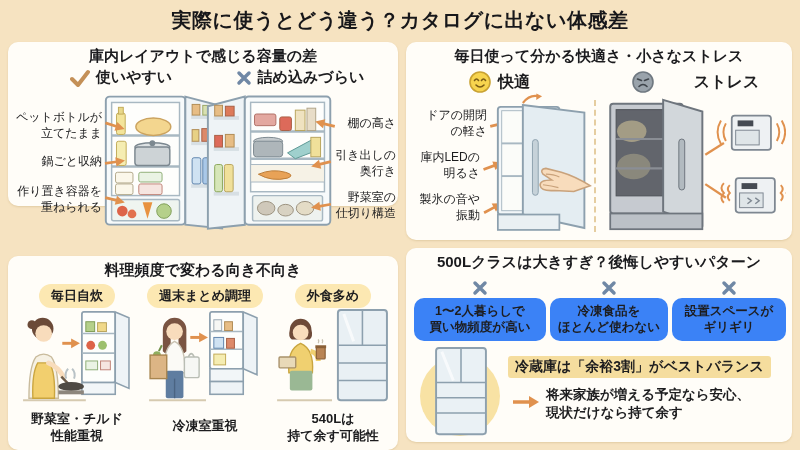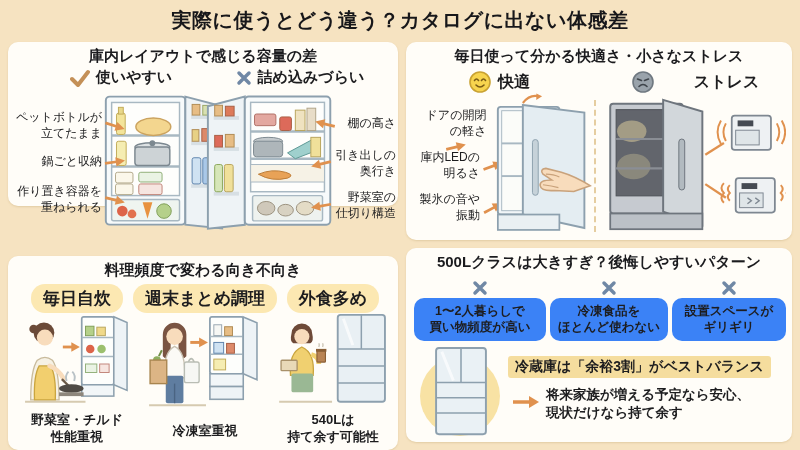--- a/index.html
+++ b/index.html
@@ -9,21 +9,21 @@
   .panel{position:absolute;background:#fffdf8;border-radius:10px;box-shadow:0 1px 2px rgba(170,140,80,.25);}
   #p1{left:8px;top:42px;width:390px;height:164px;}
   #p2{left:406px;top:42px;width:386px;height:198px;}
   #p3{left:8px;top:256px;width:390px;height:194px;}
   #p4{left:406px;top:248px;width:386px;height:194px;}
   .p-title{position:absolute;top:5px;left:0;width:100%;text-align:center;font-size:15px;font-weight:bold;color:#1b1b1e;}
   .hdr{position:absolute;display:flex;align-items:center;justify-content:center;gap:6px;font-size:15px;font-weight:bold;}
   .lbl{position:absolute;display:flex;align-items:center;gap:2px;}
   .lbl .t{font-size:12px;font-weight:normal;white-space:pre-line;text-align:right;line-height:1.3;flex:1;}
   .arr{flex:0 0 auto;}
-  .badge{background:#fce8b2;border-radius:14px;padding:3px 12px;font-size:17px;font-weight:bold;white-space:nowrap;}
+  .badge{background:#fce8b2;border-radius:14px;padding:3px 12px;font-size:13px;font-weight:bold;white-space:nowrap;}
   .col{position:absolute;top:28px;width:122px;height:162px;display:flex;flex-direction:column;align-items:center;}
   .caption{font-size:13px;font-weight:bold;white-space:pre-line;text-align:center;line-height:1.3;margin-top:1px;}
   .warn{position:absolute;top:32px;display:flex;flex-direction:column;align-items:center;}
   .warn-box{background:#3b82f6;border-radius:10px;padding:5px 7px;font-size:12.5px;font-weight:bold;text-align:center;white-space:pre-line;line-height:1.3;margin-top:2px;}
   .hl{position:absolute;font-size:14px;font-weight:bold;background:#f5dd9e;padding:2px 7px;border-radius:3px;white-space:nowrap;}
   .detail{position:absolute;font-size:13.5px;font-weight:bold;white-space:pre-line;line-height:1.35;}
   .divider{position:absolute;border-left:2px dashed #e5cda0;}
   .circle{position:absolute;border-radius:50%;background:#f8e2a4;}
   svg{display:block;}
 </style>
@@ -175,21 +175,21 @@
     </div>
     <div class="hdr" style="left:214px;top:28px;width:150px;font-size:16px;gap:39px;">
       <svg width="24" height="24" viewBox="0 0 24 24">
         <circle cx="12" cy="12" r="10" fill="#9aa3ab" stroke="#6f7880" stroke-width="1.6"></circle>
         <path d="M6.5 9 l4 1.5 M17.5 9 l-4 1.5" stroke="#3e444a" stroke-width="1.6" fill="none" stroke-linecap="round"></path>
         <path d="M8 16.5 q4 -4 8 0" stroke="#3e444a" stroke-width="1.6" fill="none" stroke-linecap="round"></path>
       </svg>
       <span>ストレス</span>
     </div>
 
-    <div class="lbl" style="left:2px;top:66px;width:96px;flex-direction:column;">
+    <div class="lbl" style="left:9px;top:66px;width:96px;">
       <span class="t">ドアの開閉
 の軽さ</span>
       <svg class="arr" width="22" height="12" viewBox="0 0 24 12" style="transform:rotate(-14deg);">
           <path d="M1 6 H14" stroke="#e0914e" stroke-width="3"></path>
           <path d="M13 1 L23 6 L13 11 Z" fill="#e0914e"></path>
         </svg>
     </div>
     <div class="lbl" style="left:2px;top:150px;width:96px;">
       <span class="t">製氷の音や
 振動</span>

